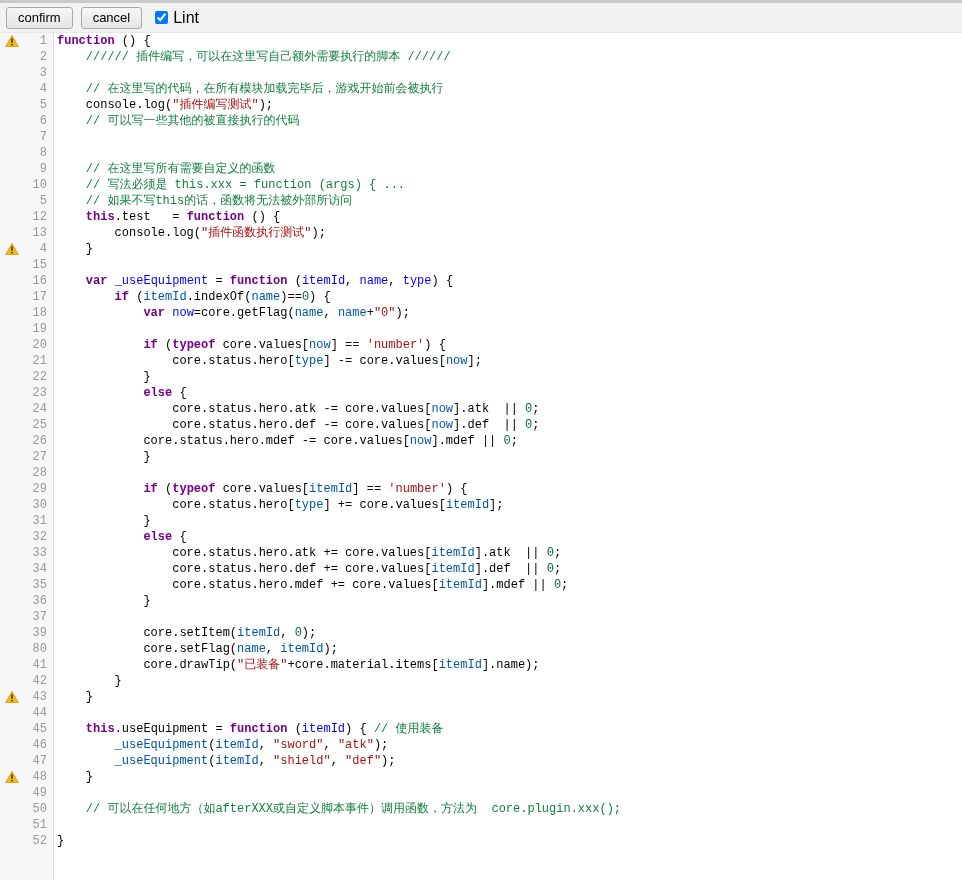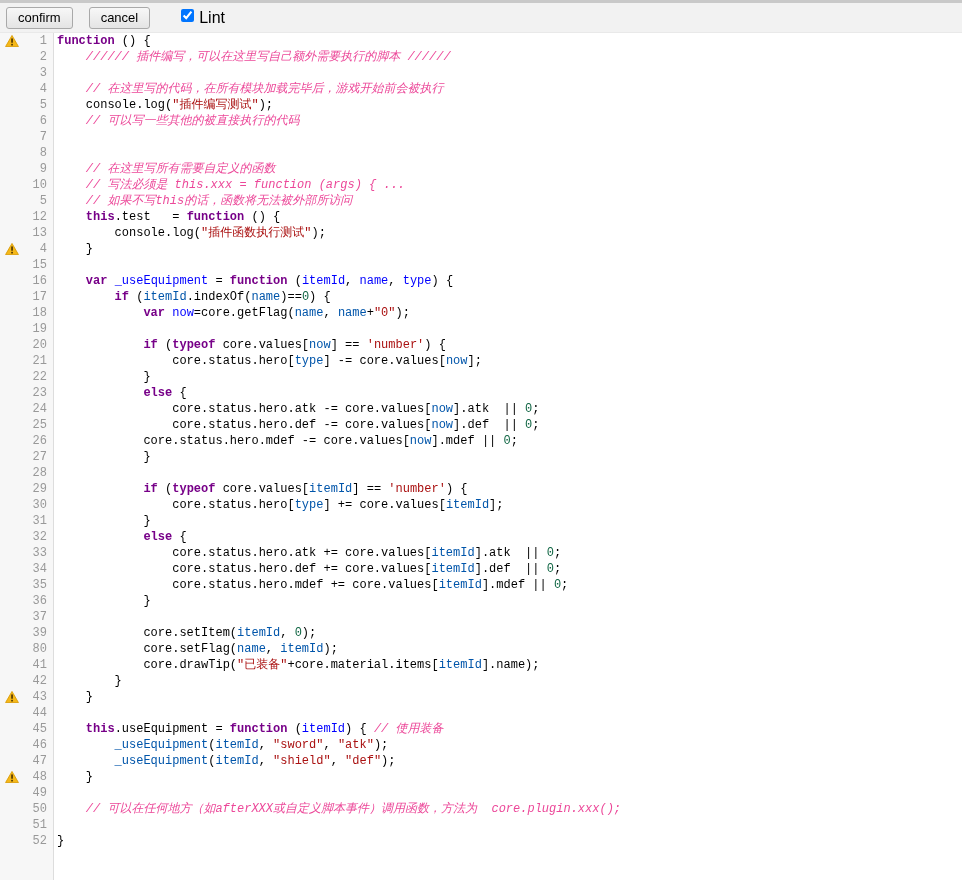--- a/index.html
+++ b/index.html
@@ -8,26 +8,26 @@
     font-family:"Liberation Sans", sans-serif;
   }
   
   .toolbar {
     box-sizing:border-box; height:33px; background:#f2f2f2;
     border-top:3px solid #c9c9c9; border-bottom:1px solid #e9e9e9;
     display:flex; align-items:center; padding:0 6px;
   }
   .btn {
     font:13px "Liberation Sans", sans-serif; color:#000;
-    padding:2px 11px 3px; margin-right:16px;
+    padding:2px 11px 3px; margin-right:8px;
     border:1px solid #a9a9a9; border-radius:3px;
     background:linear-gradient(#f7f7f7,#e4e4e4);
     cursor:pointer;
   }
-  .lint-wrap { display:flex; align-items:flex-start; margin-left:15px; }
+  .lint-wrap { display:flex; align-items:center; margin-left:5px; }
   .lint-wrap input { width:13px; height:13px; margin:0 5px 0 0; }
   .lint-label { font-size:16px; color:#000; }
 
   
   .editor { position:relative; height:847px; overflow:hidden; background:#fff; }
   .gutter-bg {
     position:absolute; left:0; top:0; bottom:0; width:53px;
     background:#f7f7f7; border-right:1px solid #ddd;
   }
   .line { position:relative; display:flex; height:16px; align-items:center; }
@@ -39,21 +39,21 @@
             display:flex; align-items:center; height:16px; }
   .ln {
     flex:1; text-align:right; padding-right:7px; color:#999;
     font:12px/16px "Liberation Mono","DejaVu Sans Mono",monospace;
   }
   .code {
     font:12px/16px "Liberation Mono","DejaVu Sans Mono",monospace;
     white-space:pre; color:#000; padding-left:3px;
   }
   .tk-k { color:#770088;font-weight:bold; }
-  .tk-c { color:#ec4899;font-style:italic; }
+  .tk-c { color:#15803d; }
   .tk-s { color:#aa1111; }
   .tk-d { color:#0000ff; }
   .tk-v { color:#0055aa; }
   .tk-n { color:#116644; }
   .tk-t { color:#000000; }
 </style>
 </head>
 <body>
 
 <div>

